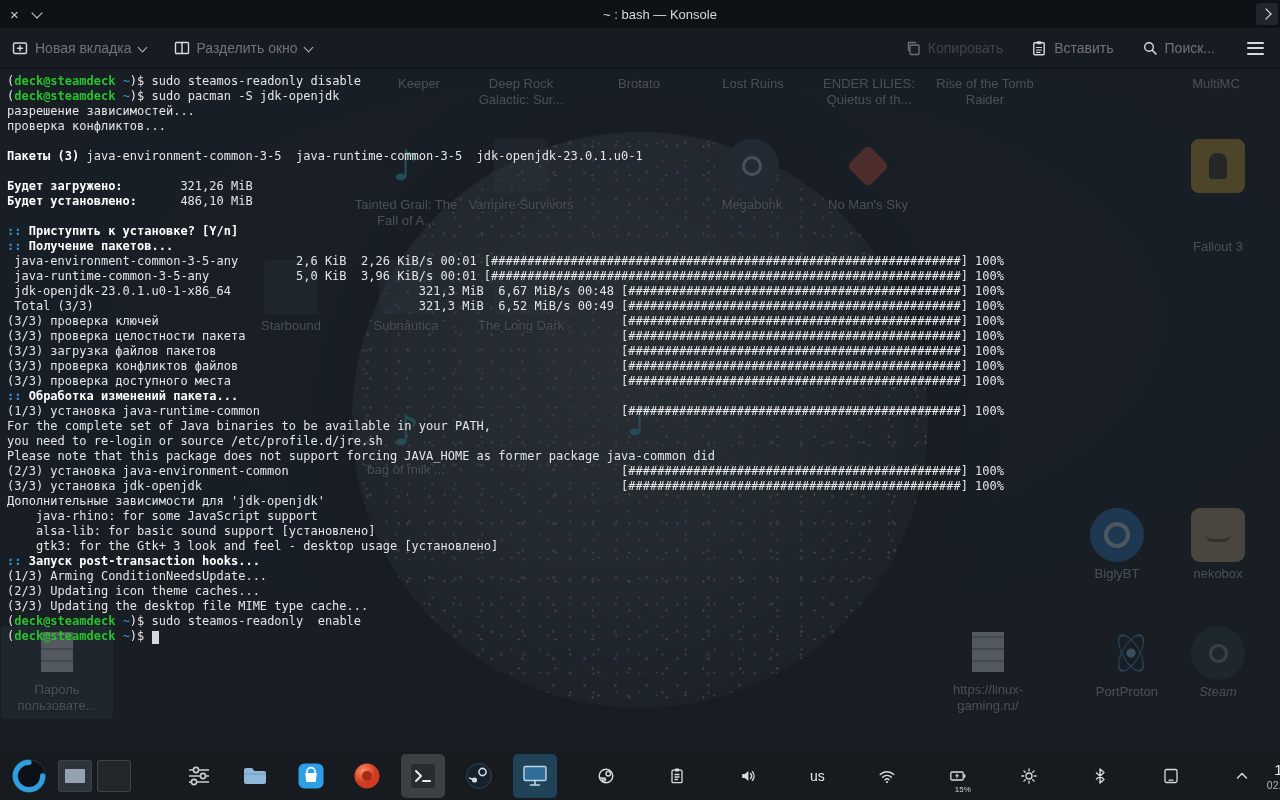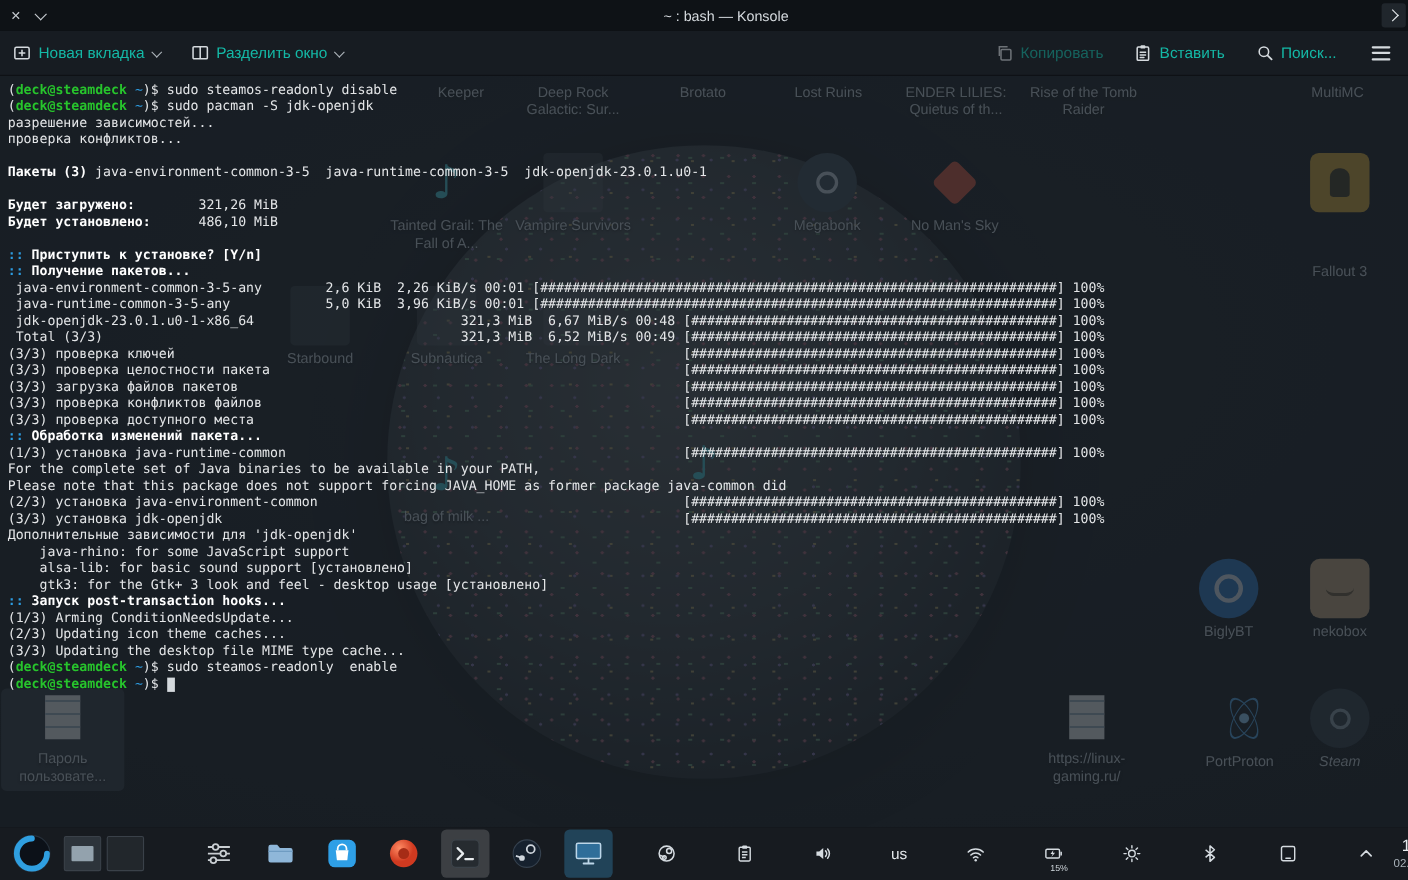--- a/index.html
+++ b/index.html
@@ -49,21 +49,21 @@
   .window{position:absolute;left:0;top:0;width:1280px;height:752px;z-index:10;display:flex;flex-direction:column;}
   .titlebar{height:28px;background:#0e1216;display:flex;align-items:center;position:relative;flex:0 0 auto;}
   .tb-left{display:flex;align-items:center;gap:14px;padding-left:10px;}
   .x-glyph{color:#c7ccd1;font-size:15px;line-height:1;cursor:pointer;}
   .chevd{width:7px;height:7px;border-left:1.7px solid #c8cdd2;border-bottom:1.7px solid #c8cdd2;transform:rotate(-45deg);margin-top:-3px;cursor:pointer;}
   .tb-title{position:absolute;left:0;right:0;text-align:center;font-size:13px;color:#d6dbdf;pointer-events:none;margin-left:40px;}
   .edge-btn{position:absolute;right:2px;top:3px;width:22px;height:22px;background:#20262c;border-radius:3px;display:flex;align-items:center;justify-content:center;cursor:pointer;}
   .chevr{width:7px;height:7px;border-left:1.8px solid #e8ecef;border-bottom:1.8px solid #e8ecef;transform:rotate(-135deg);margin-left:-2px;}
 
   .toolbar{height:40px;background:rgba(24,29,35,.97);display:flex;align-items:center;padding:0 12px;gap:28px;flex:0 0 auto;border-bottom:1px solid rgba(0,0,0,.35);}
-  .tbtn{display:flex;align-items:center;gap:7px;color:#14b8a6;font-size:14px;cursor:pointer;white-space:nowrap;}
+  .tbtn{display:flex;align-items:center;gap:7px;color:#737373;font-size:14px;cursor:pointer;white-space:nowrap;}
   .tbtn.disabled{opacity:.45;}
   .tbtn svg{display:block;}
   .chev-sm{width:6px;height:6px;border-left:1.5px solid #aeb5bb;border-bottom:1.5px solid #aeb5bb;transform:rotate(-45deg);margin-top:-2px;}
   .tb-spacer{flex:1;}
   .burger{display:flex;flex-direction:column;gap:3.5px;cursor:pointer;padding:4px;}
   .burger span{width:17px;height:2px;background:#d5dade;border-radius:1px;}
 
   .term{flex:1;background:rgba(29,35,42,.74);padding:5px 0 0 7px;overflow:hidden;cursor:text;}
   .tline{font-family:"DejaVu Sans Mono",monospace;font-size:12px;line-height:15px;height:15px;white-space:pre;}
   .c-n{color:#e4e6e8;}
@@ -271,20 +271,21 @@
       <div class="tline"><span class="c-n"> jdk-openjdk-23.0.1.u0-1-x86_64</span><span class="c-n">                          321,3 MiB  6,67 MiB/s 00:48 </span><span class="c-n">[##############################################] 100%</span></div>
       <div class="tline"><span class="c-n"> Total (3/3)</span><span class="c-n">                                             321,3 MiB  6,52 MiB/s 00:49 </span><span class="c-n">[##############################################] 100%</span></div>
       <div class="tline"><span class="c-n">(3/3) проверка ключей</span><span class="c-n">                                                                [##############################################] 100%</span></div>
       <div class="tline"><span class="c-n">(3/3) проверка целостности пакета</span><span class="c-n">                                                    [##############################################] 100%</span></div>
       <div class="tline"><span class="c-n">(3/3) загрузка файлов пакетов</span><span class="c-n">                                                        [##############################################] 100%</span></div>
       <div class="tline"><span class="c-n">(3/3) проверка конфликтов файлов</span><span class="c-n">                                                     [##############################################] 100%</span></div>
       <div class="tline"><span class="c-n">(3/3) проверка доступного места</span><span class="c-n">                                                      [##############################################] 100%</span></div>
       <div class="tline"><span class="c-bl">:: </span><span class="c-b">Обработка изменений пакета...</span></div>
       <div class="tline"><span class="c-n">(1/3) установка java-runtime-common</span><span class="c-n">                                                  [##############################################] 100%</span></div>
       <div class="tline"><span class="c-n">For the complete set of Java binaries to be available in your PATH,</span></div>
+      <div class="tline"><span class="c-n">you need to re-login or source /etc/profile.d/jre.sh</span></div>
       <div class="tline"><span class="c-n">Please note that this package does not support forcing JAVA_HOME as former package java-common did</span></div>
       <div class="tline"><span class="c-n">(2/3) установка java-environment-common</span><span class="c-n">                                              [##############################################] 100%</span></div>
       <div class="tline"><span class="c-n">(3/3) установка jdk-openjdk</span><span class="c-n">                                                          [##############################################] 100%</span></div>
       <div class="tline"><span class="c-n">Дополнительные зависимости для 'jdk-openjdk'</span></div>
       <div class="tline"><span class="c-n">    java-rhino: for some JavaScript support</span></div>
       <div class="tline"><span class="c-n">    alsa-lib: for basic sound support [установлено]</span></div>
       <div class="tline"><span class="c-n">    gtk3: for the Gtk+ 3 look and feel - desktop usage [установлено]</span></div>
       <div class="tline"><span class="c-bl">:: </span><span class="c-b">Запуск post-transaction hooks...</span></div>
       <div class="tline"><span class="c-n">(1/3) Arming ConditionNeedsUpdate...</span></div>
       <div class="tline"><span class="c-n">(2/3) Updating icon theme caches...</span></div>

